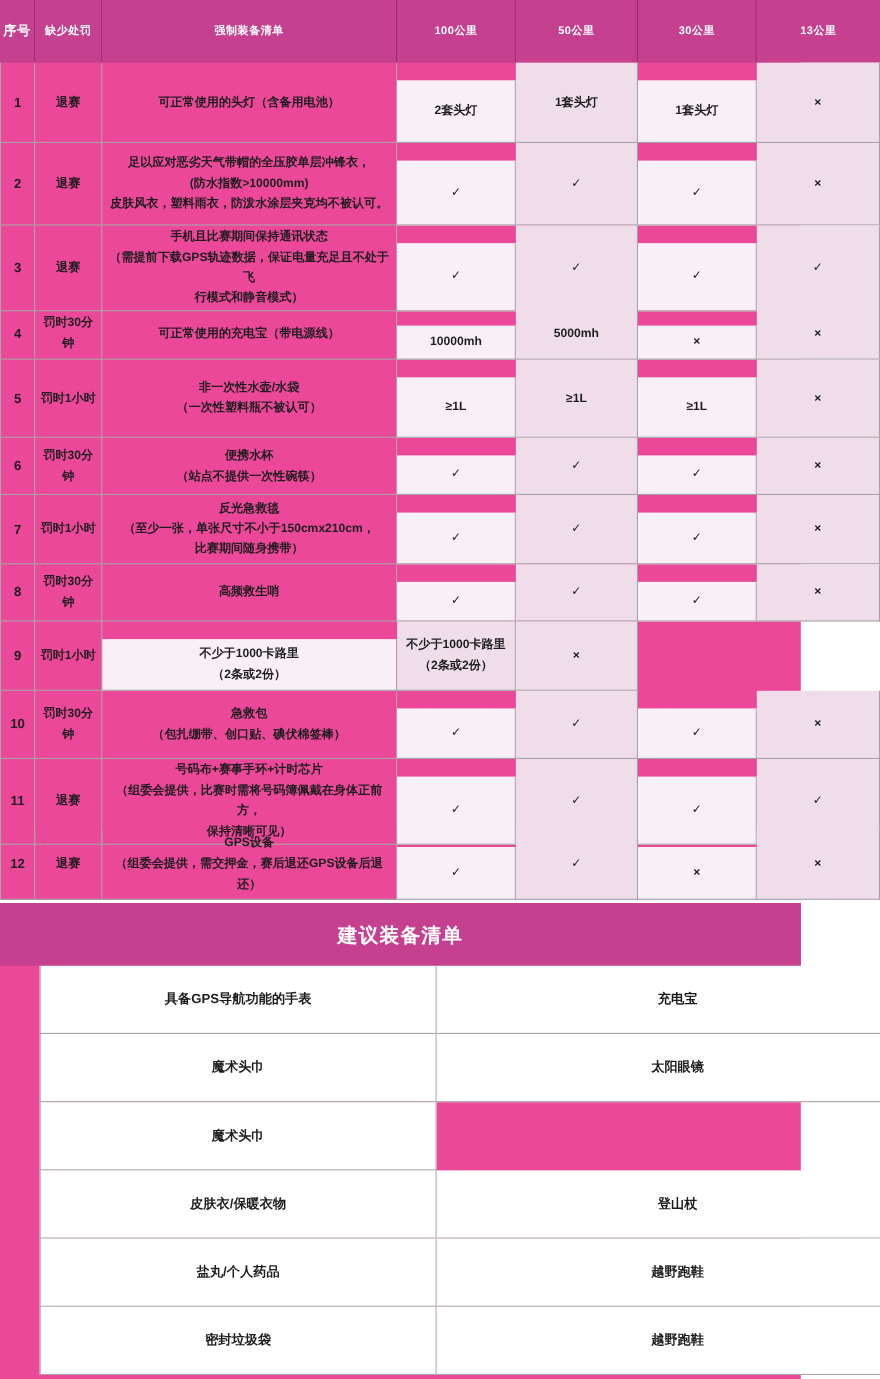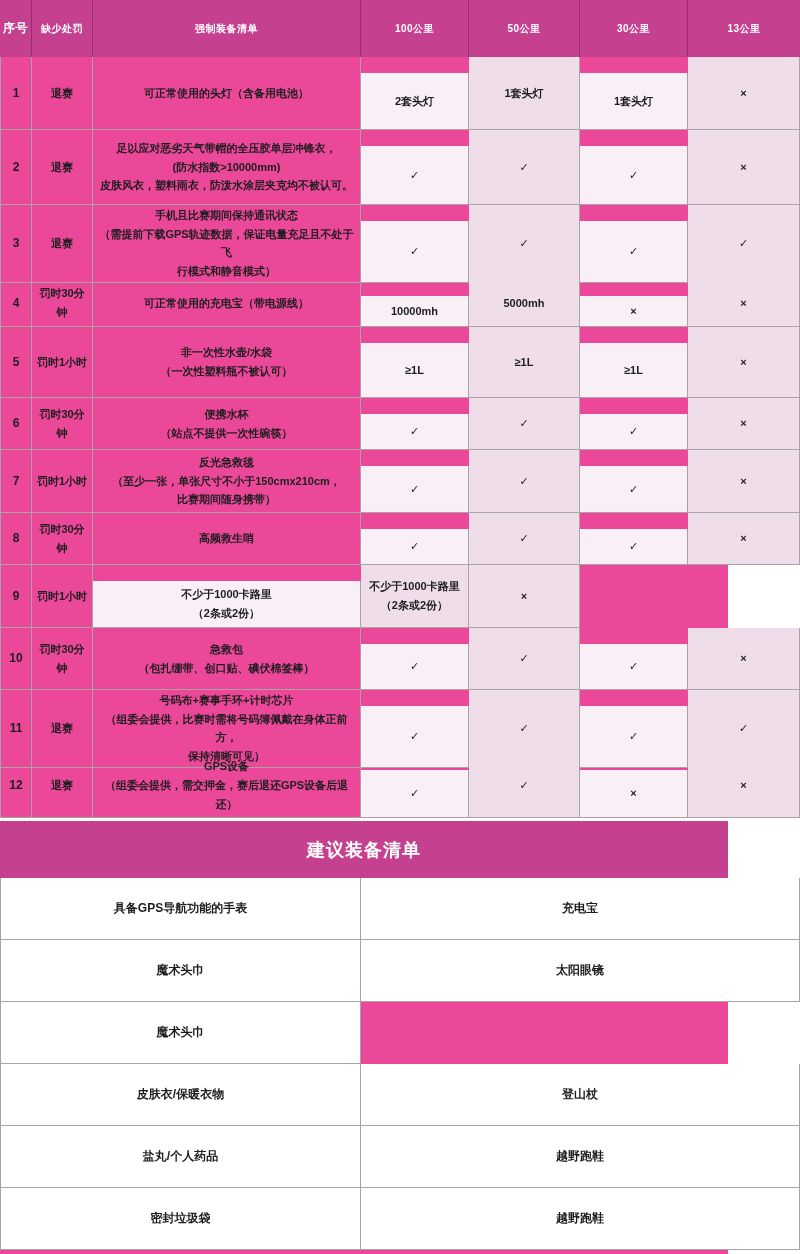--- a/index.html
+++ b/index.html
@@ -48,21 +48,21 @@
   .h57{height:57px}.h73{height:73px}.h75{height:75px}.h47{height:47px}
   .h71{height:71px}.h52{height:52px}.h63{height:63px}.h62{height:62px}
   .h64{height:64px}
   
   .gap{height:3px;background:#fff;}
   .band{
     height:57px;background:var(--magenta);color:#fff;
     display:flex;align-items:center;justify-content:center;
     font-size:18px;letter-spacing:1px;
   }
-  .stable{width:800px;}
+  .stable{width:800px;padding-left:36px;}
   .srow{display:grid;grid-template-columns:361px 439px;width:800px;height:62px;}
   .scell{
     display:flex;align-items:center;justify-content:center;
     text-align:center;font-size:12px;
     border-right:1px solid var(--grid);
     border-bottom:1px solid var(--grid);
     background:#fff;
   }
   .srow .scell:first-child{border-left:1px solid var(--grid);}
 </style>

